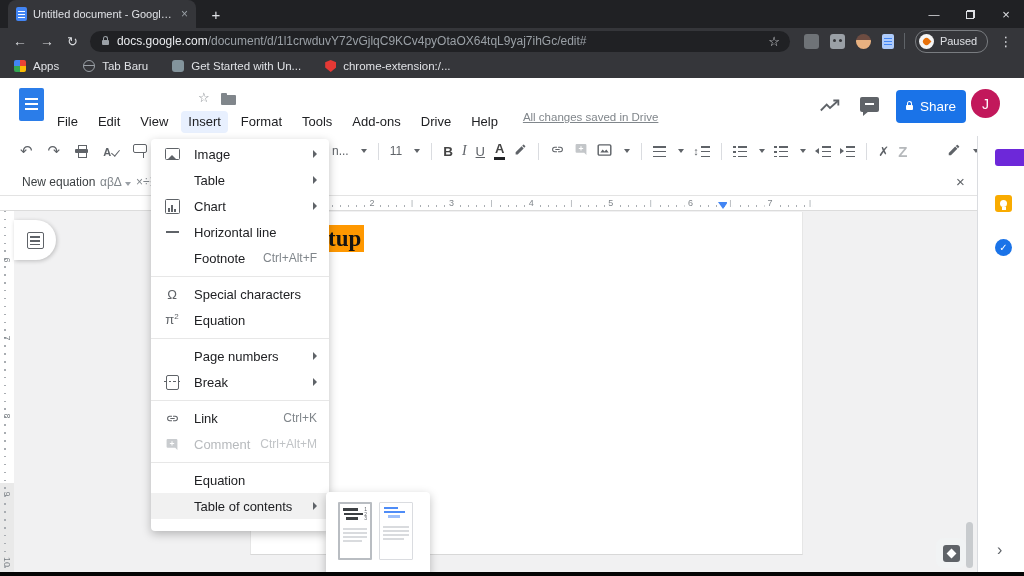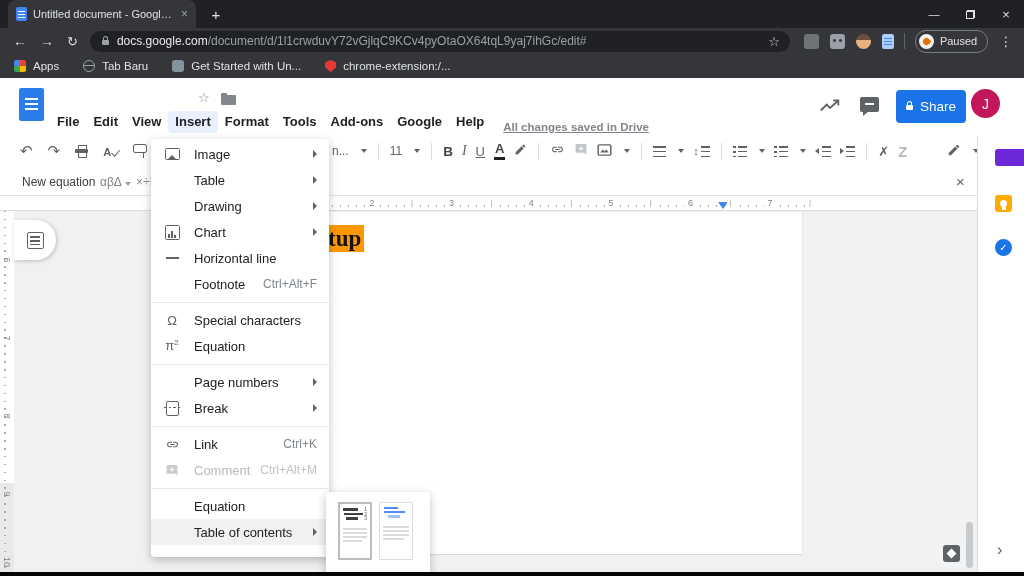--- a/index.html
+++ b/index.html
@@ -58,21 +58,21 @@
   .bmi-shield{width:11px;height:12px;clip-path:polygon(50% 0,100% 18%,100% 62%,50% 100%,0 62%,0 18%);}
   
   .dochead{position:absolute;left:0;top:78px;width:1024px;height:58px;background:#fff;}
   .dlogo{position:absolute;left:19px;top:10px;width:25px;height:33px;background:#2b7de9;border-radius:2px;}
   .dlogo:after{content:"";position:absolute;left:6px;right:6px;top:10px;height:14px;
        background:repeating-linear-gradient(#fff 0 2px,transparent 2px 5px);}
   .dtitle{position:absolute;left:56px;top:10px;font-size:17px;color:#5f6368;}
   .tstar{position:absolute;left:198px;top:12px;color:#80868b;font-size:13px;}
   .tfolder{position:absolute;left:221px;top:17px;width:15px;height:10px;background:#80868b;border-radius:1px;}
   .tfolder:before{content:"";position:absolute;left:0;top:-2px;width:6px;height:3px;background:#80868b;border-radius:1px 1px 0 0;}
-  .menubar{position:absolute;left:50px;top:33px;display:flex;gap:0;align-items:flex-end;font-weight:bold;}
+  .menubar{position:absolute;left:50px;top:33px;display:flex;gap:6px;align-items:flex-start;}
   .mb-item{padding:3px 7px;font-size:13px;color:#202124;border-radius:4px;line-height:1.2;}
   .mb-item.active{background:#e8f0fe;}
   .savestatus{margin-left:12px;font-size:11.5px;color:#80868b;text-decoration:underline;}
   .stats-ic{position:absolute;left:820px;top:20px;}
   .cmt-head{position:absolute;left:860px;top:19px;width:19px;height:15px;background:#5f6368;border-radius:2px;}
   .cmt-head:before{content:"";position:absolute;left:5px;right:5px;top:6px;height:2px;background:#fff;}
   .cmt-head:after{content:"";position:absolute;left:3px;bottom:-4px;border-left:0 solid transparent;
        border-right:6px solid transparent;border-top:5px solid #5f6368;}
   .sharebtn{position:absolute;left:896px;top:12px;width:70px;height:33px;border-radius:4px;display:flex;
        align-items:center;justify-content:center;gap:7px;color:#fff;font-size:13.5px;}
@@ -265,21 +265,21 @@
     <span class="tfolder"></span>
     <div class="menubar">
 
       <span class="mb-item">File</span>
         <span class="mb-item">Edit</span>
         <span class="mb-item">View</span>
         <span class="mb-item active">Insert</span>
         <span class="mb-item">Format</span>
         <span class="mb-item">Tools</span>
         <span class="mb-item">Add-ons</span>
-        <span class="mb-item">Google</span>
+        <span class="mb-item">Drive</span>
         <span class="mb-item">Help</span>
         <span class="savestatus">All changes saved in Drive</span>
     </div>
     <span class="stats-ic">
       <svg width="20" height="15" viewBox="0 0 24 16">
           <path d="M1 14 L8 7 L12 11 L22 2" stroke="#5f6368" stroke-width="2.2" fill="none"></path>
           <path d="M16 2 h6 v6" stroke="#5f6368" stroke-width="2.2" fill="none"></path>
         </svg>
     </span>
     <span class="cmt-head"></span>
@@ -427,25 +427,20 @@
       <div class="mi">
         <span class="ic">
           <span class="i-img"></span>
         </span>
         <span class="lbl">Image</span>
         <span class="arr"></span>
       </div>
       <div class="mi">
         <span class="ic"></span>
         <span class="lbl">Table</span>
-        <span class="arr"></span>
-      </div>
-      <div class="mi">
-        <span class="ic"></span>
-        <span class="lbl">Drawing</span>
         <span class="arr"></span>
       </div>
       <div class="mi">
         <span class="ic">
           <span class="i-chart">
             <b style="height:4px"></b>
             <b style="height:7px"></b>
             <b style="height:3px"></b>
           </span>
         </span>

